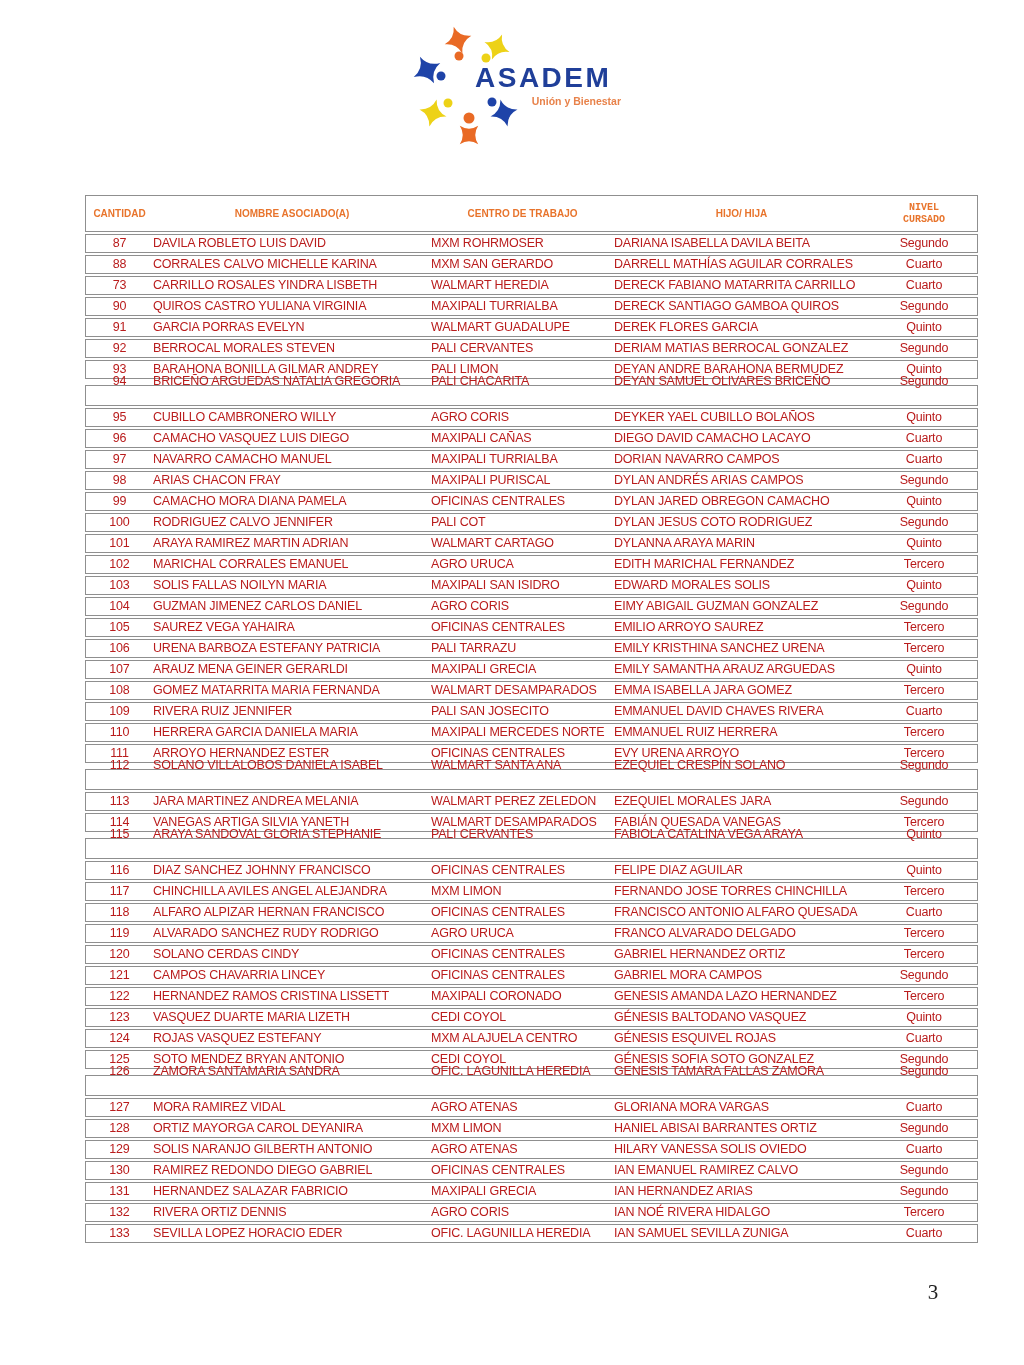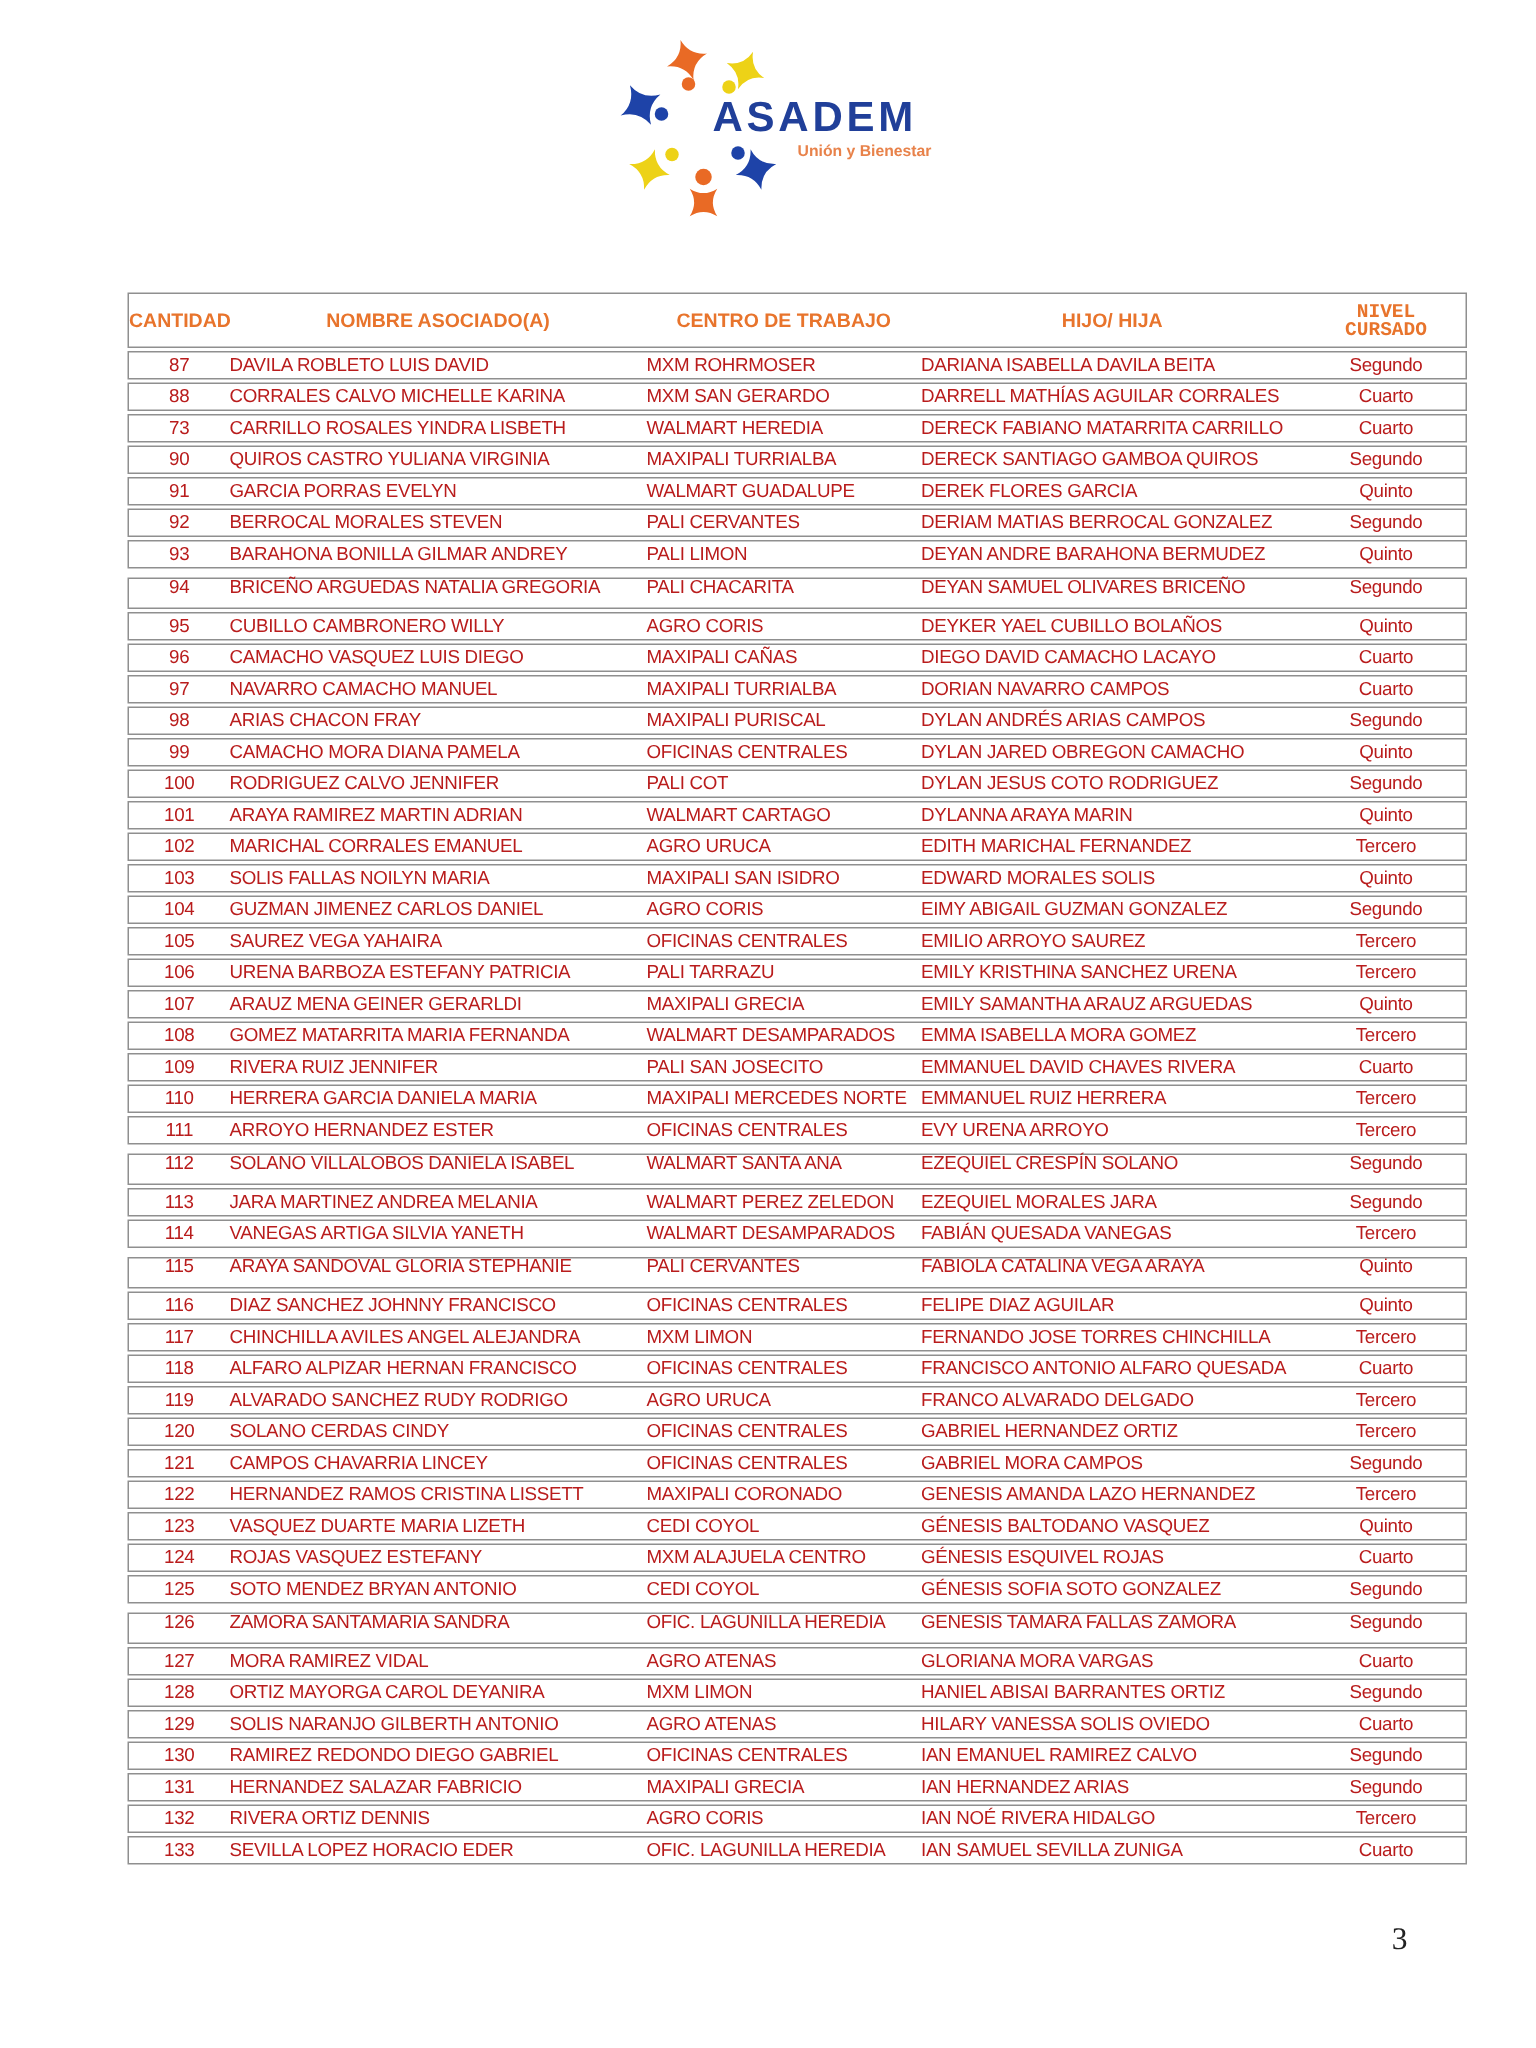--- a/index.html
+++ b/index.html
@@ -19,29 +19,29 @@
   }
   .logo-subtitle {
     position:absolute; left:72px; top:73px; width:146px;
     font-size:10.5px; font-weight:bold; color:#E8824A; text-align:right;
   }
   
   .tbl { position:absolute; left:85px; top:195px; width:893px; }
   .thead {
     display:flex; align-items:center; height:37px;
     border:1px solid #8f8f8f; margin-bottom:1px;
-    color:#E8742C; font-weight:bold; font-size:13px; line-height:12px;
+    color:#E8742C; font-weight:bold; font-size:10px; line-height:12px;
   }
   .trow {
     display:flex; align-items:center; height:19px; margin-top:2px;
     border:1px solid #8f8f8f;
     color:#b91c1c; font-size:12.5px; letter-spacing:-0.2px; line-height:15px;
     white-space:nowrap;
   }
-  .trow.tall { margin-top:6px; height:21px; align-items:flex-end; padding-bottom:6px; }
+  .trow.tall { margin-top:6px; height:21px; align-items:flex-end; padding-bottom:16px; }
   .cell { overflow:visible; }
   .c-cant { width:67px;  text-align:center; flex:none; }
   .c-nom  { width:278px; text-align:left;   flex:none; }
   .c-cen  { width:183px; text-align:left;   flex:none; }
   .c-hij  { width:255px; text-align:left;   flex:none; }
   .c-niv  { width:110px; text-align:center; flex:none; }
   .thead .c-nom, .thead .c-cen, .thead .c-hij { text-align:center; }
   .thead .c-niv { display:flex; justify-content:center;font-family:Liberation Mono, monospace; }
   .thead .c-niv span { display:inline-block; max-width:62px; text-align:center; }
   
@@ -236,21 +236,21 @@
           <div class="cell c-cant">107</div>
           <div class="cell c-nom">ARAUZ MENA GEINER GERARLDI</div>
           <div class="cell c-cen">MAXIPALI GRECIA</div>
           <div class="cell c-hij">EMILY SAMANTHA ARAUZ ARGUEDAS</div>
           <div class="cell c-niv">Quinto</div>
         </div>
         <div class="trow">
           <div class="cell c-cant">108</div>
           <div class="cell c-nom">GOMEZ MATARRITA MARIA FERNANDA</div>
           <div class="cell c-cen">WALMART DESAMPARADOS</div>
-          <div class="cell c-hij">EMMA ISABELLA MORA GOMEZ</div>
+          <div class="cell c-hij">EMMA ISABELLA JARA GOMEZ</div>
           <div class="cell c-niv">Tercero</div>
         </div>
         <div class="trow">
           <div class="cell c-cant">109</div>
           <div class="cell c-nom">RIVERA RUIZ JENNIFER</div>
           <div class="cell c-cen">PALI SAN JOSECITO</div>
           <div class="cell c-hij">EMMANUEL DAVID CHAVES RIVERA</div>
           <div class="cell c-niv">Cuarto</div>
         </div>
         <div class="trow">

